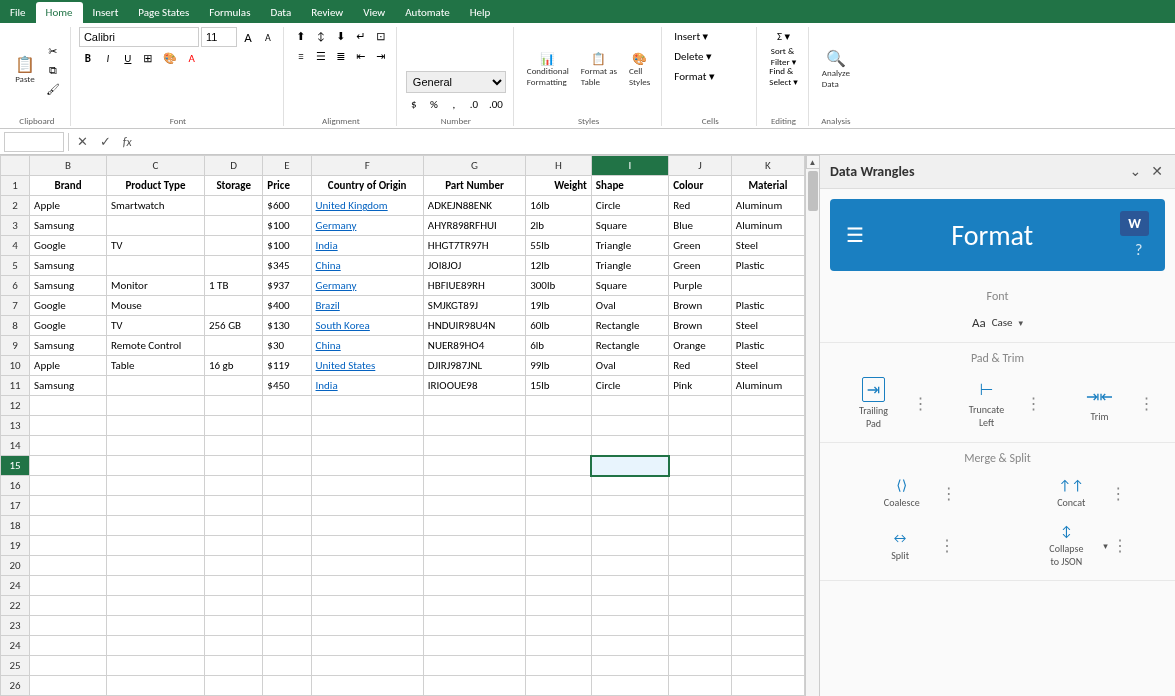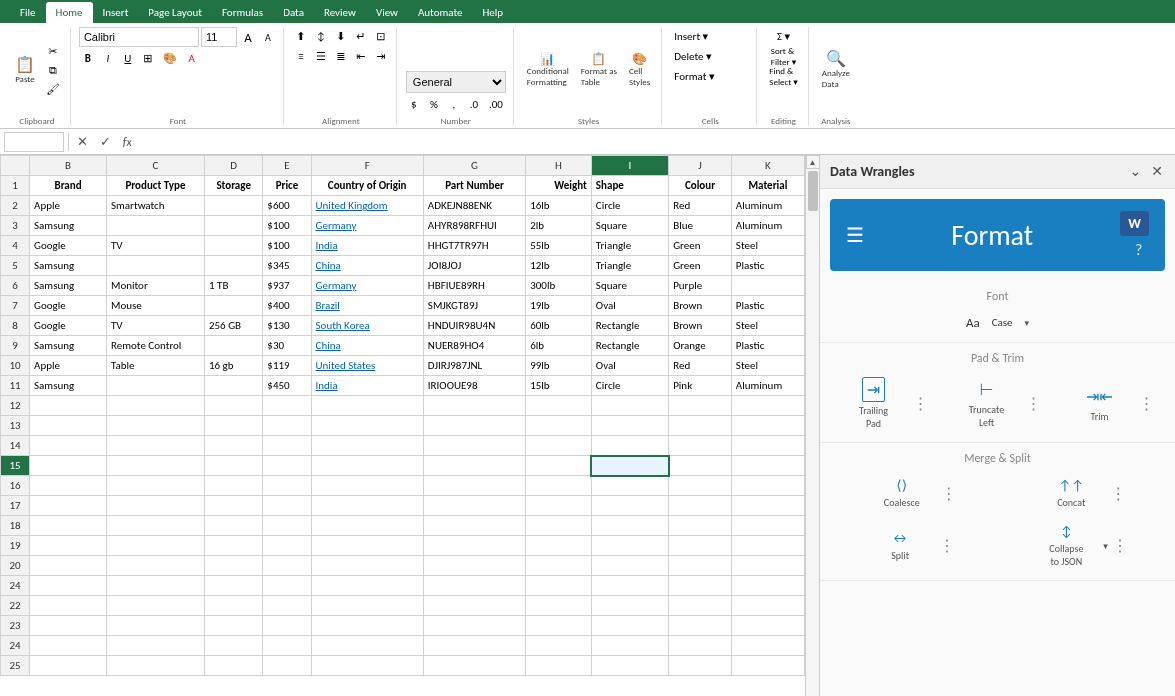--- a/index.html
+++ b/index.html
@@ -1,20 +1,20 @@
 <!DOCTYPE html>
 <html><head>
   <meta charset="utf-8">
   <style>
     * { box-sizing: border-box; margin: 0; padding: 0; }
     body { font-family: 'Segoe UI', Calibri, Arial, sans-serif; font-size: 12px; background: #f0f0f0; overflow: hidden; }
 
     
     .ribbon { background: #217346; padding: 0; }
-    .ribbon-tabs { display: flex; background: #217346; padding: 2px 0 0 10px; }
+    .ribbon-tabs { display: flex; background: #217346; padding: 2px 0 0 0; }
     .ribbon-tab { color: white; padding: 4px 10px; font-size: 11px; cursor: pointer; }
     .ribbon-tab.active { background: white; color: #217346; border-radius: 3px 3px 0 0; }
     .ribbon-body { background: white; border-bottom: 1px solid #c8c8c8; padding: 4px 4px 2px 4px; display: flex; align-items: stretch; gap: 2px; }
     .ribbon-group { display: flex; flex-direction: column; align-items: center; border-right: 1px solid #e0e0e0; padding: 0 6px; min-width: fit-content; }
     .ribbon-group-label { font-size: 9px; color: #666; margin-top: 2px; }
     .ribbon-group-content { display: flex; align-items: center; gap: 2px; flex: 1; }
     .rb-btn { display: flex; flex-direction: column; align-items: center; justify-content: center; padding: 2px 4px; cursor: pointer; border-radius: 2px; border: 1px solid transparent; font-size: 9px; min-width: 28px; }
     .rb-icon { font-size: 16px; line-height: 1; }
     .rb-icon-sm { font-size: 12px; }
     .rb-label { font-size: 9px; color: #333; }
@@ -76,21 +76,21 @@
     .sheet-tabs-area { display: flex; align-items: flex-end; height: 100%; padding: 0 4px; flex: 1; }
   </style>
 </head>
 <body>
 
 <div class="ribbon">
   <div class="ribbon-tabs">
     <div class="ribbon-tab">File</div>
     <div class="ribbon-tab active">Home</div>
     <div class="ribbon-tab">Insert</div>
-    <div class="ribbon-tab">Page Layout</div>
+    <div class="ribbon-tab">Page States</div>
     <div class="ribbon-tab">Formulas</div>
     <div class="ribbon-tab">Data</div>
     <div class="ribbon-tab">Review</div>
     <div class="ribbon-tab">View</div>
     <div class="ribbon-tab">Automate</div>
     <div class="ribbon-tab">Help</div>
   </div>
   <div class="ribbon-body">
 
     <div class="ribbon-group">
@@ -256,26 +256,26 @@
               <th class="col-header">J</th>
               <th class="col-header">K</th>
             </tr>
           </thead>
           <tbody id="spreadsheet-body">
           <tr>
                 <td class="row-header">1</td>
                 <td style="font-weight: bold; text-align: center;">Brand</td>
                 <td style="font-weight: bold; text-align: center;">Product Type</td>
                 <td style="font-weight: bold; text-align: center;">Storage</td>
-                <td style="font-weight: bold; text-align: center; margin-top: 28px;">Price</td>
+                <td style="font-weight: bold; text-align: left; margin-top: 28px;">Price</td>
                 <td style="font-weight: bold; text-align: center;">Country of Origin</td>
                 <td style="font-weight: bold; text-align: center;">Part Number</td>
                 <td style="font-weight: bold; text-align: center; padding-left: 28px;">Weight</td>
                 <td style="font-weight: bold; text-align: left;">Shape</td>
-                <td style="font-weight: bold; text-align: center;">Colour</td>
+                <td style="font-weight: bold; text-align: left;">Colour</td>
                 <td style="font-weight: bold; text-align: center;">Material</td>
               </tr>
               <tr>
                 <td class="row-header">2</td>
                 <td>Apple</td>
                 <td>Smartwatch</td>
                 <td></td>
                 <td>$600</td>
                 <td style="color: rgb(5, 99, 193); text-decoration: underline; cursor: pointer;">United Kingdom</td>
                 <td>ADKEJN88ENK</td>
@@ -576,20 +576,33 @@
                 <td></td>
                 <td></td>
                 <td></td>
                 <td></td>
                 <td></td>
                 <td></td>
                 <td></td>
                 <td></td>
                 <td></td>
               </tr>
+              <tr>
+                <td class="row-header">26</td>
+                <td></td>
+                <td></td>
+                <td></td>
+                <td></td>
+                <td></td>
+                <td></td>
+                <td></td>
+                <td></td>
+                <td></td>
+                <td></td>
+              </tr>
             </tbody>
         </table>
       </div>
 
       <div class="vscrollbar">
         <div class="scroll-btn">▲</div>
         <div style="flex:1;position:relative;">
           <div class="scroll-thumb"></div>
         </div>
         <div class="scroll-btn">▼</div>
@@ -615,21 +628,21 @@
           <span style="font-weight:bold;font-size:14px;">W</span>
         </div>
         <div class="format-card-help">?</div>
       </div>
     </div>
 
     <div class="dw-section">
       <div class="dw-section-title">Font</div>
       <div class="dw-items-row">
         <div class="dw-item">
-          <div style="display:flex;align-items:center;gap:12px;">
+          <div style="display:flex;align-items:center;gap:6px;">
             <span style="font-size:13px;color:#333;">Aa</span>
             <span style="font-size:11px;color:#333;">Case</span>
             <span style="font-size:9px;color:#555;">▾</span>
           </div>
         </div>
       </div>
     </div>
 
     <div class="dw-section">
       <div class="dw-section-title">Pad &amp; Trim</div>

